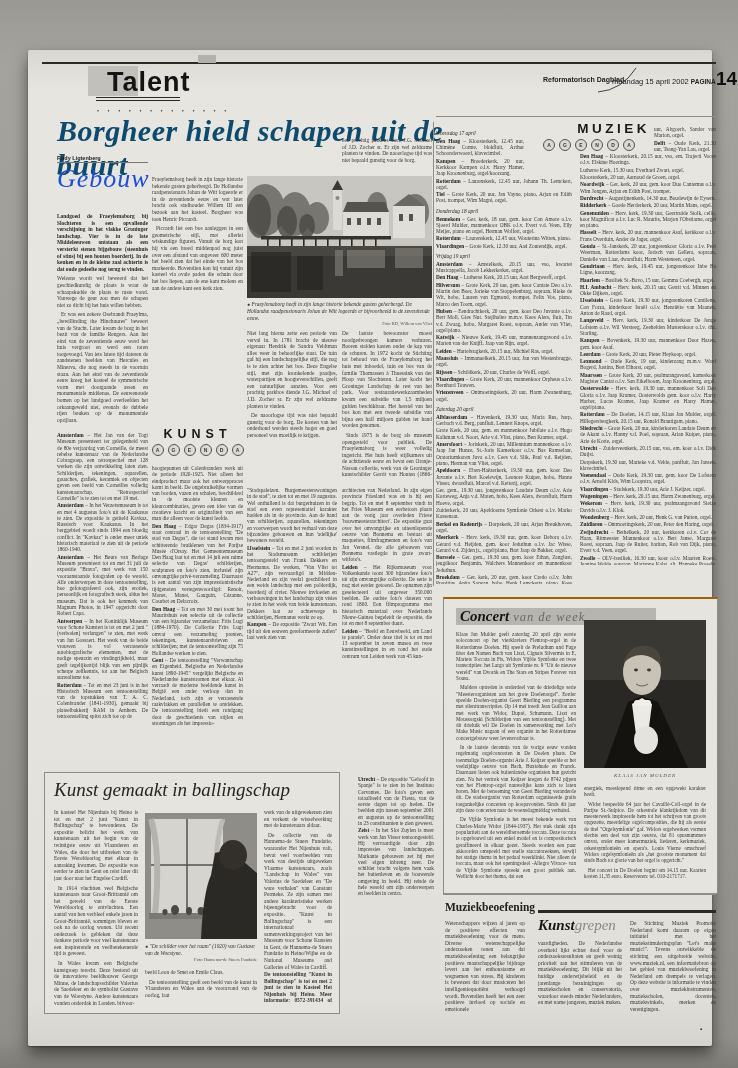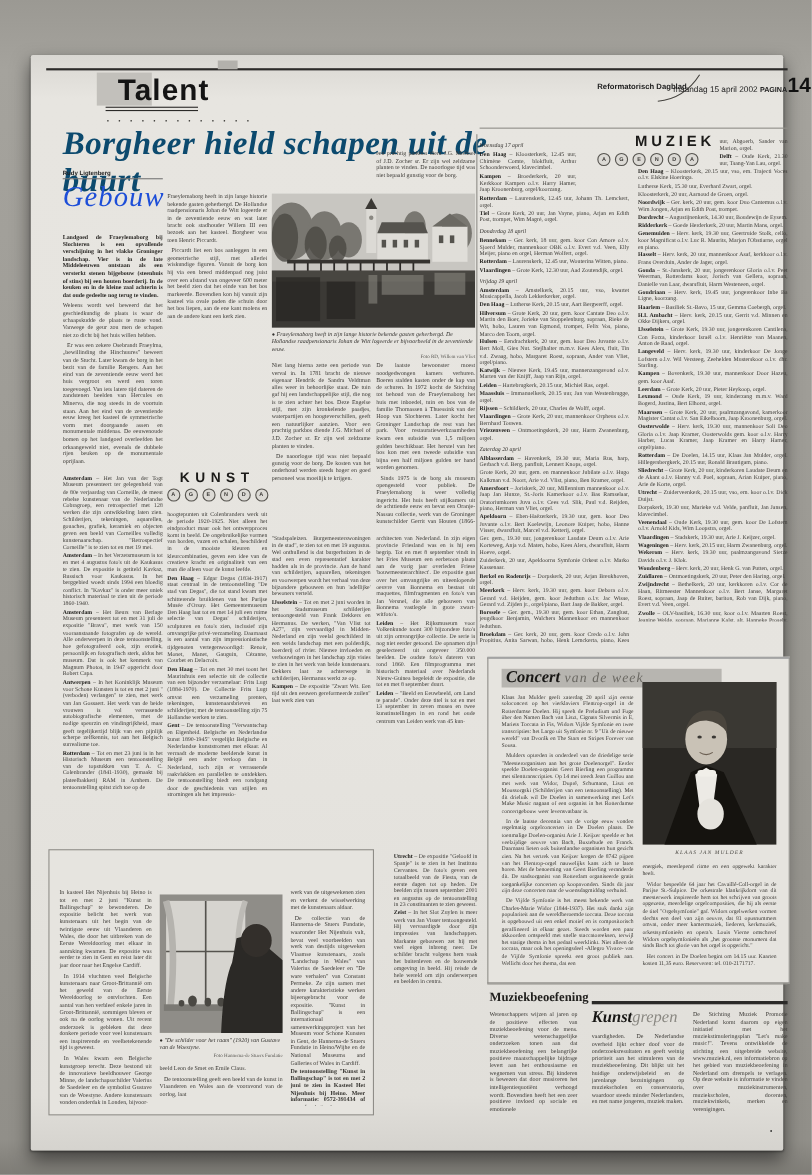--- a/index.html
+++ b/index.html
@@ -288,21 +288,21 @@
       <p><b>Vlaardingen</b> – Stadskerk, 19.30 uur, Arie J. Keijzer, orgel.</p>
       <p><b>Wageningen</b> – Herv. kerk, 20.15 uur, Harm Zwanenburg, orgel.</p>
       <p><b>Wekerom</b> – Herv. kerk, 19.30 uur, psalmzangavond Sietze Davids o.l.v. J. Klok.</p>
       <p><b>Woudenberg</b> – Herv. kerk, 20 uur, Henk G. van Putten, orgel.</p>
       <p><b>Zuidlaren</b> – Ontmoetingskerk, 20 uur, Peter den Haring, orgel.</p>
       <p><b>Zwijndrecht</b> – Bethelkerk, 20 uur, kerkkoren o.l.v. Cor de Haan, Ritmeester Mannenkoor o.l.v. Bert Janse, Margaret Roest, sopraan, Jaap de Ruiter, bariton, Rob van Dijk, piano, Evert v.d. Veen, orgel.</p>
       <p><b>Zwolle</b> – OLV-basiliek, 16.30 uur, koor o.l.v. Maarten Roest, Jeanine Welde, sopraan, Marianne Kalst, alt, Hanneke Prosely, fluit.</p>
     </div>
 </div>
 
-<div class="abs boxed" style="left:443px;top:597px;width:273px;height:294px;border-top:2px solid #a3a3a3;">
+<div class="abs boxed" style="left:443px;top:597px;width:273px;height:294px;border-top:2px solid #a16207;">
   <div class="concert-band abs" style="left:12px;top:9px;width:200px;height:17px;"></div>
   <div class="abs" style="left:16px;top:8px;">
     <span class="concert-strong">Concert</span>
     <span class="concert-light">van de week</span>
   </div>
   <div class="abs col" style="left:12px;top:32px;width:120px;height:250px;font-size:5.2px;line-height:6.3px;">
       <p>Klaas Jan Mulder geeft zaterdag 20 april zijn eerste soloconcert op het vierklaviers Flentrop-orgel in de Rotterdamse Doelen. Hij speelt de Preludium und Fuge über den Namen Bach van Liszt, Cignats Silvermis in E, Mariets Toccata in Fis, Widors Vijfde Symfonie en twee transcripties: het Largo uit Symfonie nr. 9 "Uit de nieuwe wereld" van Dvorák en The Stars en Stripes Forever van Sousa.</p>
       <p>Mulders optreden is onderdeel van de driedelige serie "Meesterorganisten aan het grote Doelenorgel". Eerder speelde Doelen-organist Geert Bierling een programma met silenttranscripties. Op 14 mei treedt Jean Guillou aan met werk van Widor, Dupré, Schumann, Liszt en Moussorgski (Schilderijen van een tentoonstelling). Met dit drieluik wil De Doelen in samenwerking met Let's Make Music nagaan of een organist in het Rotterdamse concertgebouw weer levensvatbaar is.</p>
       <p>In de laatste decennia van de vorige eeuw vonden regelmatig orgelconcerten in De Doelen plaats. De toenmalige Doelen-organist Arie J. Keijzer speelde er het veelzijdige oeuvre van Bach, Buxtehude en Franck. Daarnaast lieten ook buitenlandse organisten hun gezicht zien. Na het vertrek van Keijzer kregen de 8742 pijpen van het Flentrop-orgel nauwelijks kans zich te laten horen. Met de benoeming van Geert Bierling veranderde dit. De stadsorganist van Rotterdam organiseerde gratis toegankelijke concerten op koopavonden. Sinds dit jaar zijn deze concerten naar de woensdagmiddag verhuisd.</p>
       <p>De Vijfde Symfonie is het meest bekende werk van Charles-Marie Widor (1844-1937). Het stuk dankt zijn populariteit aan de wereldberoemde toccata. Deze toccata is opgebouwd uit een enkel motief en is compositorisch geraffineerd in elkaar gezet. Steeds worden een paar akkoorden omspeeld met snelle staccatoreeksen, terwijl het statige thema in het pedaal weerklinkt. Niet alleen de toccata, maar ook het openingsdeel -Allegro Vivace- van de Vijfde Symfonie spreekt een groot publiek aan. Wellicht door het thema, dat een</p>
@@ -322,20 +322,21 @@
   </svg>
   <div class="smallcaps abs" style="left:140px;top:174px;width:122px;">KLAAS JAN MULDER</div>
   <div class="abs col" style="left:140px;top:186px;width:122px;height:98px;font-size:5.2px;line-height:6.3px;">
       <p>energiek, meeslepend ritme en een opgewekt karakter heeft.</p>
       <p>Widor bespeelde 64 jaar het Cavaillé-Coll-orgel in de Parijse St.-Sulpice. De orkestrale klankrijkdom van dit meesterwerk inspireerde hem tot het schrijven van groots opgezette, meerdelige orgelcomposities, die hij als eerste de titel "Orgelsymfonie" gaf. Widors orgelwerken vormen slechts een deel van zijn oeuvre, dat 81 opusnummers omvat, onder meer kamermuziek, liederen, kerkmuziek, orkestsymfonieën en opera's. Louis Vierne omschreef Widors orgelsymfonieën als „het grootste monument dat sinds Bach tot glorie van het orgel is opgericht."</p>
       <p>Het concert in De Doelen begint om 14.15 uur. Kaarten kosten 11,35 euro. Reserveren: tel. 010-2171717.</p>
     </div>
 </div>
 
 <div class="abs boxed" style="left:44px;top:772px;width:294px;height:240px;">
+  <div class="box-title abs" style="left:9px;top:6px;">Kunst gemaakt in ballingschap</div>
   <div class="abs col" style="left:9px;top:36px;width:84px;height:196px;">
       <p>In kasteel Het Nijenhuis bij Heino is tot en met 2 juni "Kunst in Ballingschap" te bewonderen. De expositie belicht het werk van kunstenaars uit het begin van de twintigste eeuw uit Vlaanderen en Wales, die door het uitbreken van de Eerste Wereldoorlog met elkaar in aanraking kwamen. De expositie was eerder te zien in Gent en reist later dit jaar door naar het Engelse Cardiff.</p>
       <p>In 1914 vluchtten veel Belgische kunstenaars naar Groot-Brittannië om het geweld van de Eerste Wereldoorlog te ontvluchten. Een aantal van hen verbleef enkele jaren in Groot-Brittannië, sommigen bleven er ook na de oorlog wonen. Uit recent onderzoek is gebleken dat deze donkere periode voor veel kunstenaars een inspirerende en veelbetekenende tijd is geweest.</p>
       <p>In Wales kwam een Belgische kunstgroep terecht. Deze bestond uit de innovatieve beeldhouwer George Minne, de landschapsschilder Valerius de Saedeleer en de symbolist Gustave van de Woestyne. Andere kunstenaars vonden onderdak in Londen, bijvoor-</p>
     </div>
   <svg class="abs" style="left:100px;top:40px;" width="112" height="126" viewBox="0 0 112 126">
     <rect width="112" height="126" fill="#8f8d88"></rect>
     <rect x="6" y="6" width="72" height="96" fill="#d6d4cf"></rect>
     <line x1="42" y1="6" x2="42" y2="102" stroke="#55534e" stroke-width="1.5"></line>
     <line x1="6" y1="52" x2="78" y2="52" stroke="#55534e" stroke-width="1.5"></line>

